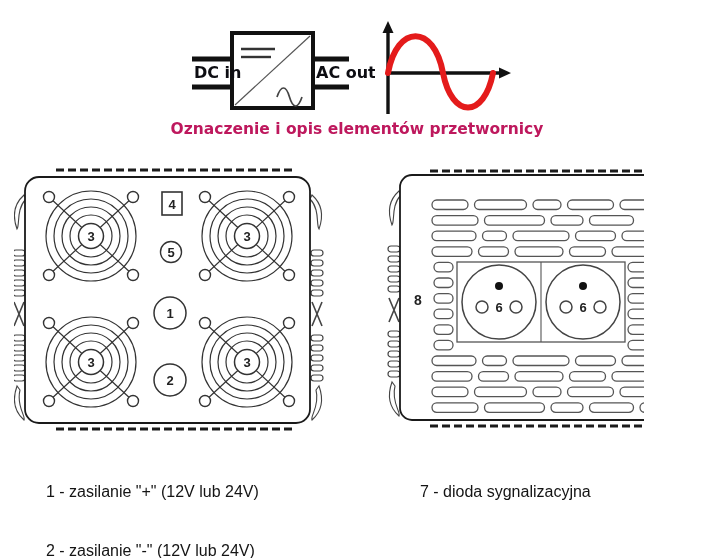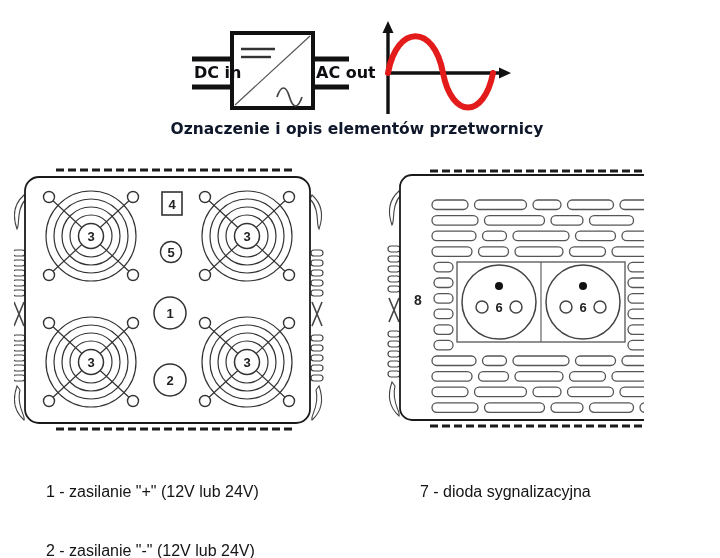--- a/index.html
+++ b/index.html
@@ -1,20 +1,20 @@
 <!DOCTYPE html>
 <html><head>
 <meta charset="utf-8">
 <style>
   html,body{margin:0;padding:0;background:#fff;}
   #page{position:relative;width:644px;height:558px;background:#ffffff;overflow:hidden;
         font-family:"Liberation Sans",sans-serif;}
   .abs{position:absolute;}
   #caption{left:0;top:120px;width:714px;text-align:center;
-           font-family:"DejaVu Sans",sans-serif;font-weight:bold;font-size:15.5px;color:#0f172a;}
+           font-family:"DejaVu Sans",sans-serif;font-weight:bold;font-size:15.5px;color:#be185d;}
   .legend{font-size:16px;line-height:19.6px;color:#141414;white-space:pre;}
   #legend-left{left:46px;top:443px;}
   #legend-right{left:420px;top:443px;}
   svg text{font-family:"Liberation Sans",sans-serif;}
   .marker-num{font-size:13px;font-weight:600;fill:#222;}
   .big-num{font-size:14px;font-weight:600;fill:#222;}
   .io-label{font-family:"DejaVu Sans",sans-serif;font-weight:bold;font-size:16px;fill:#0d0d12;}
 </style>
 </head>
 <body>

